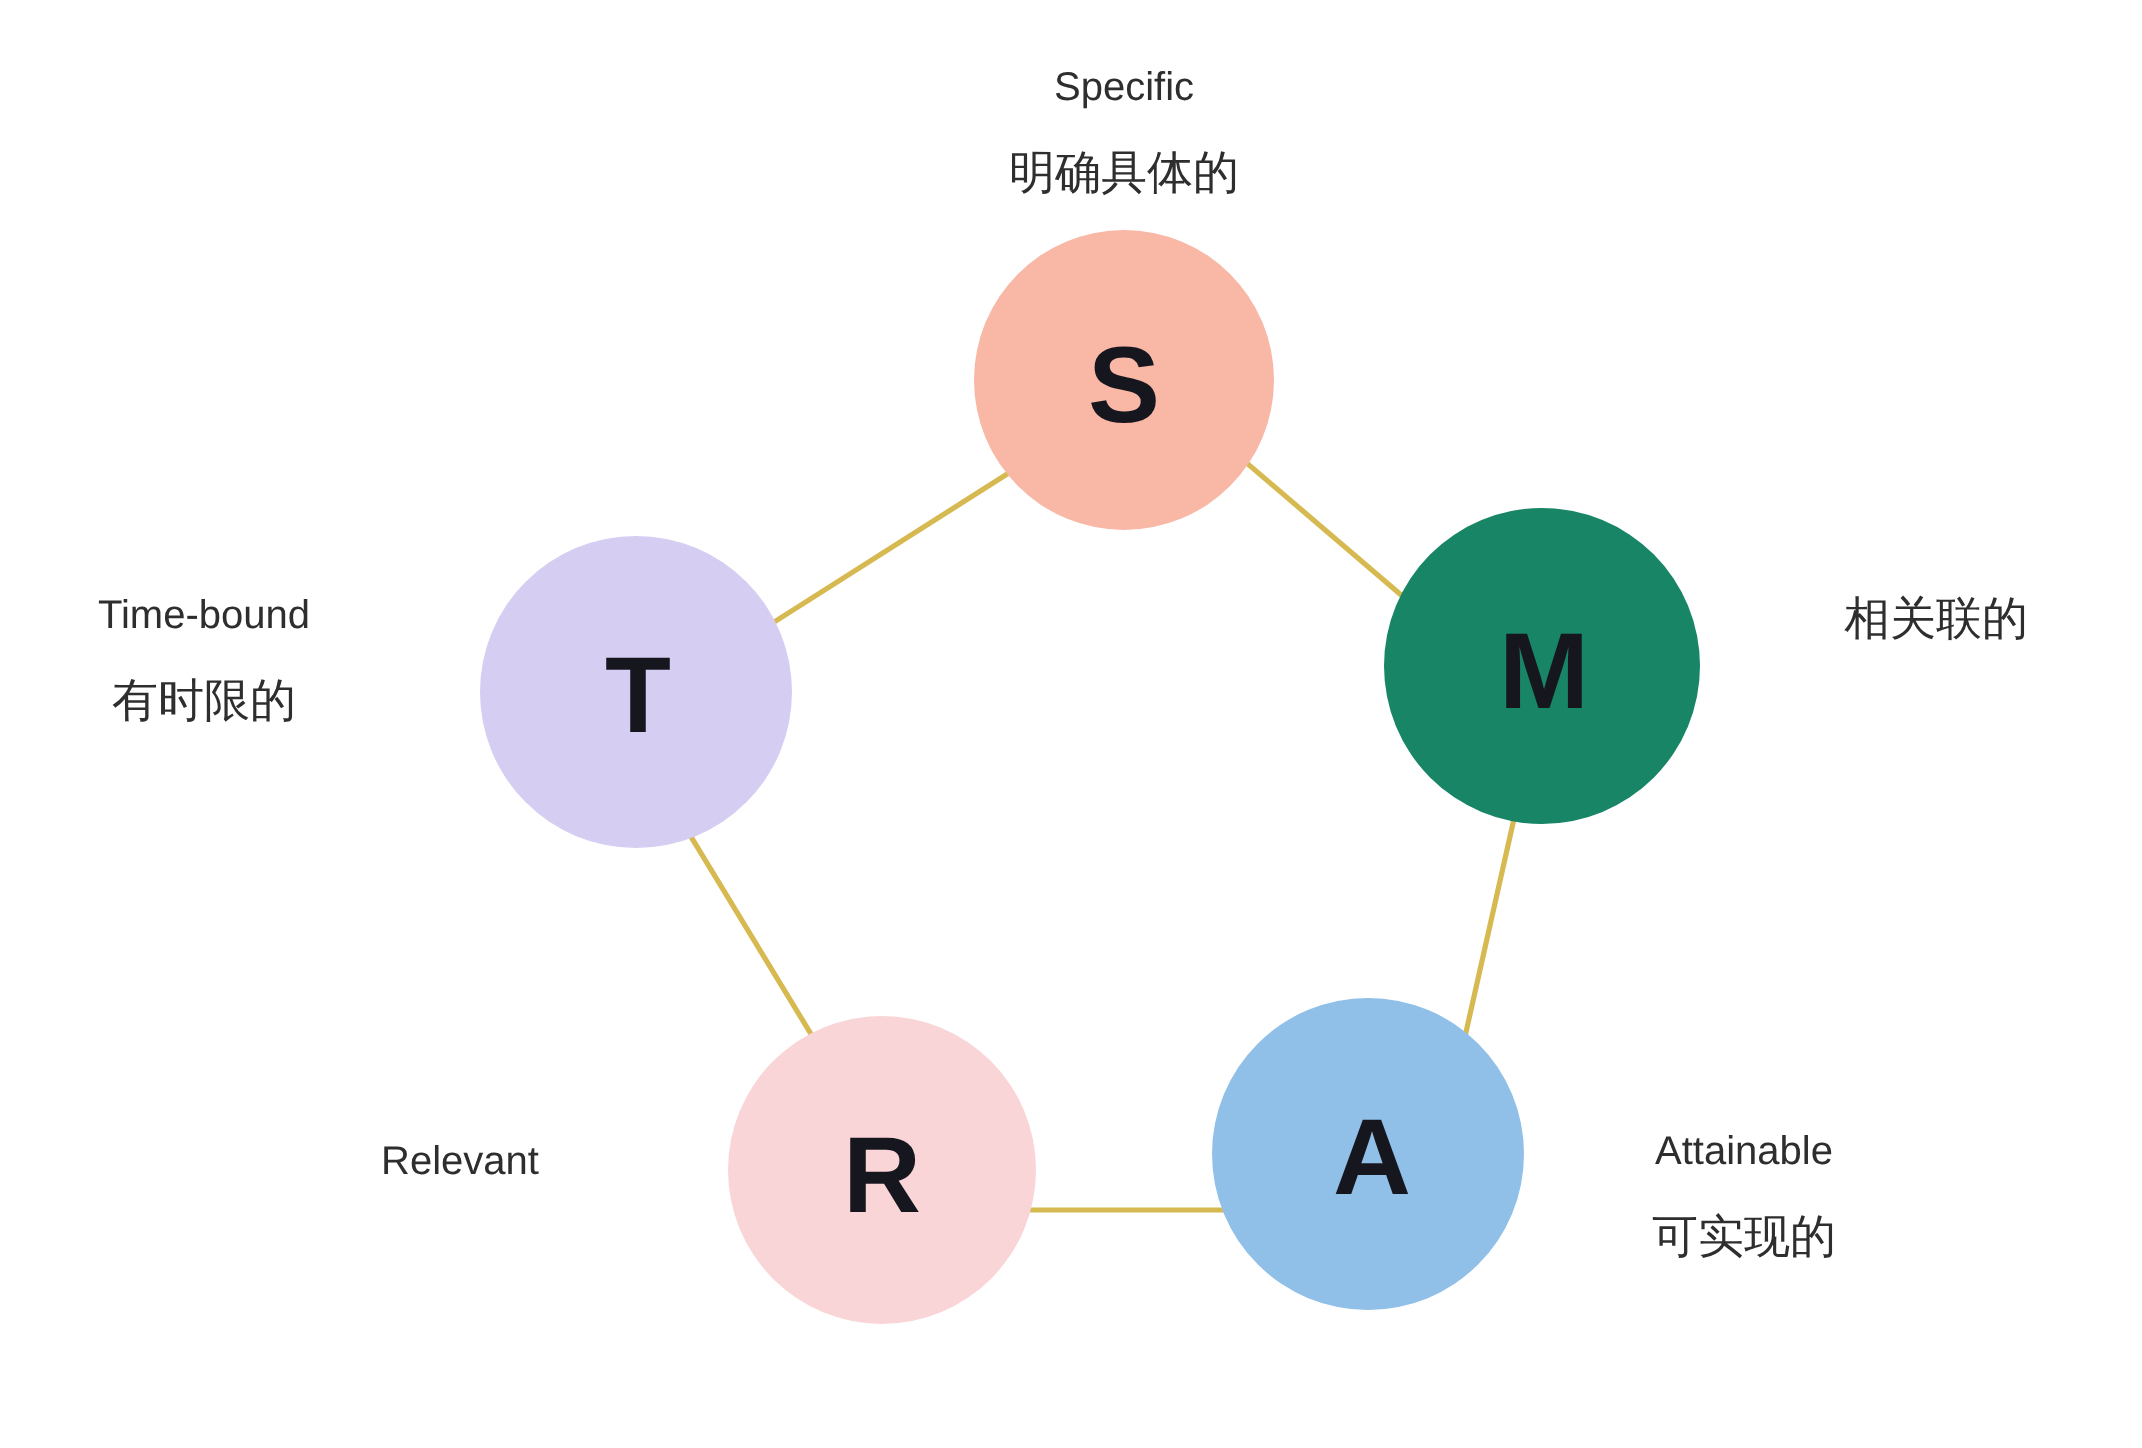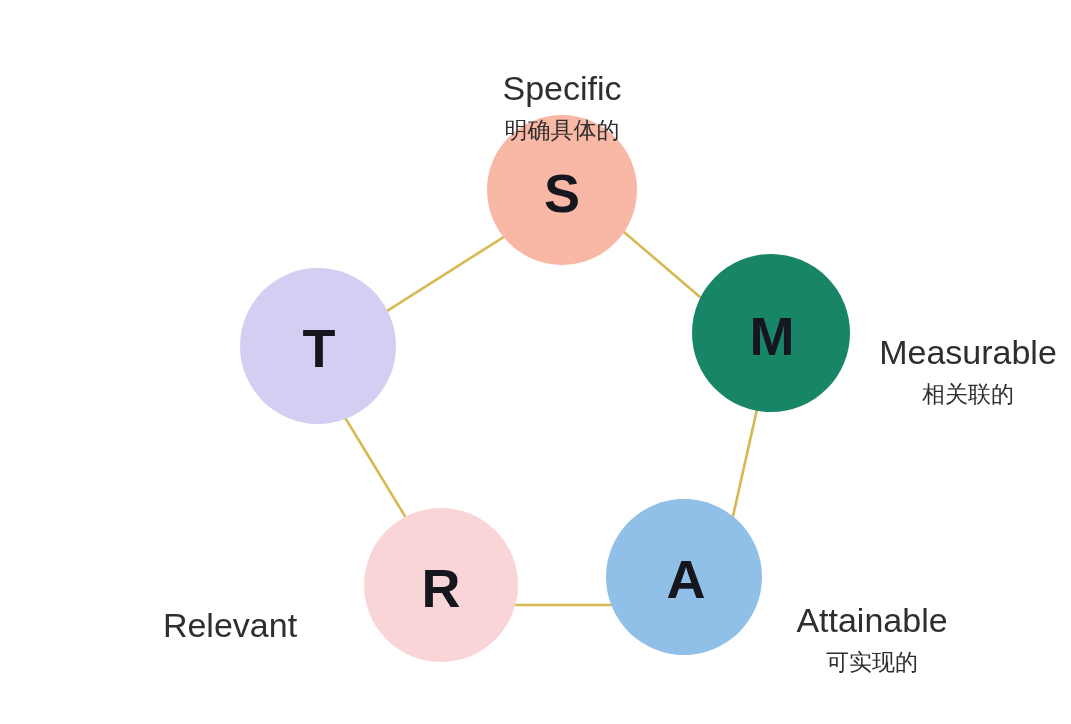--- a/index.html
+++ b/index.html
@@ -47,24 +47,23 @@
     white-space: nowrap;
   }
   .label {
     position: absolute;
     transform: translateX(-50%);
     text-align: center;
     color: #2e2e2e;
     white-space: nowrap;
   }
   .label .en {
-    font-size: 34px;
+    font-size: 20px;
     line-height: 41px;
     font-weight: 400;
-    margin-top: 44px;
   }
   .label .zh {
     font-size: 23px;
     line-height: 43px;
     font-weight: 400;
   }
   .label-specific   { left: 562px; top: 24px;  }
   .label-measurable { left: 968px; top: 288px; }
   .label-timebound  { left: 102px; top: 288px; }
   .label-relevant   { left: 230px; top: 561px; }
@@ -90,27 +89,30 @@
   <div class="letter letter-r">R</div>
   <div class="letter letter-t">T</div>
 
 
   <div class="label label-specific">
     <div class="en">Specific</div>
     <div class="zh">明确具体的</div>
   </div>
 
   <div class="label label-measurable">
-    <div class="en">Measurable</div>
     <div class="zh">相关联的</div>
   </div>
 
   <div class="label label-attainable">
     <div class="en">Attainable</div>
     <div class="zh">可实现的</div>
   </div>
 
   <div class="label label-relevant">
     <div class="en">Relevant</div>
   </div>
 
+  <div class="label label-timebound">
+    <div class="en">Time-bound</div>
+    <div class="zh">有时限的</div>
+  </div>
 
 </div>
 
 </body></html>

